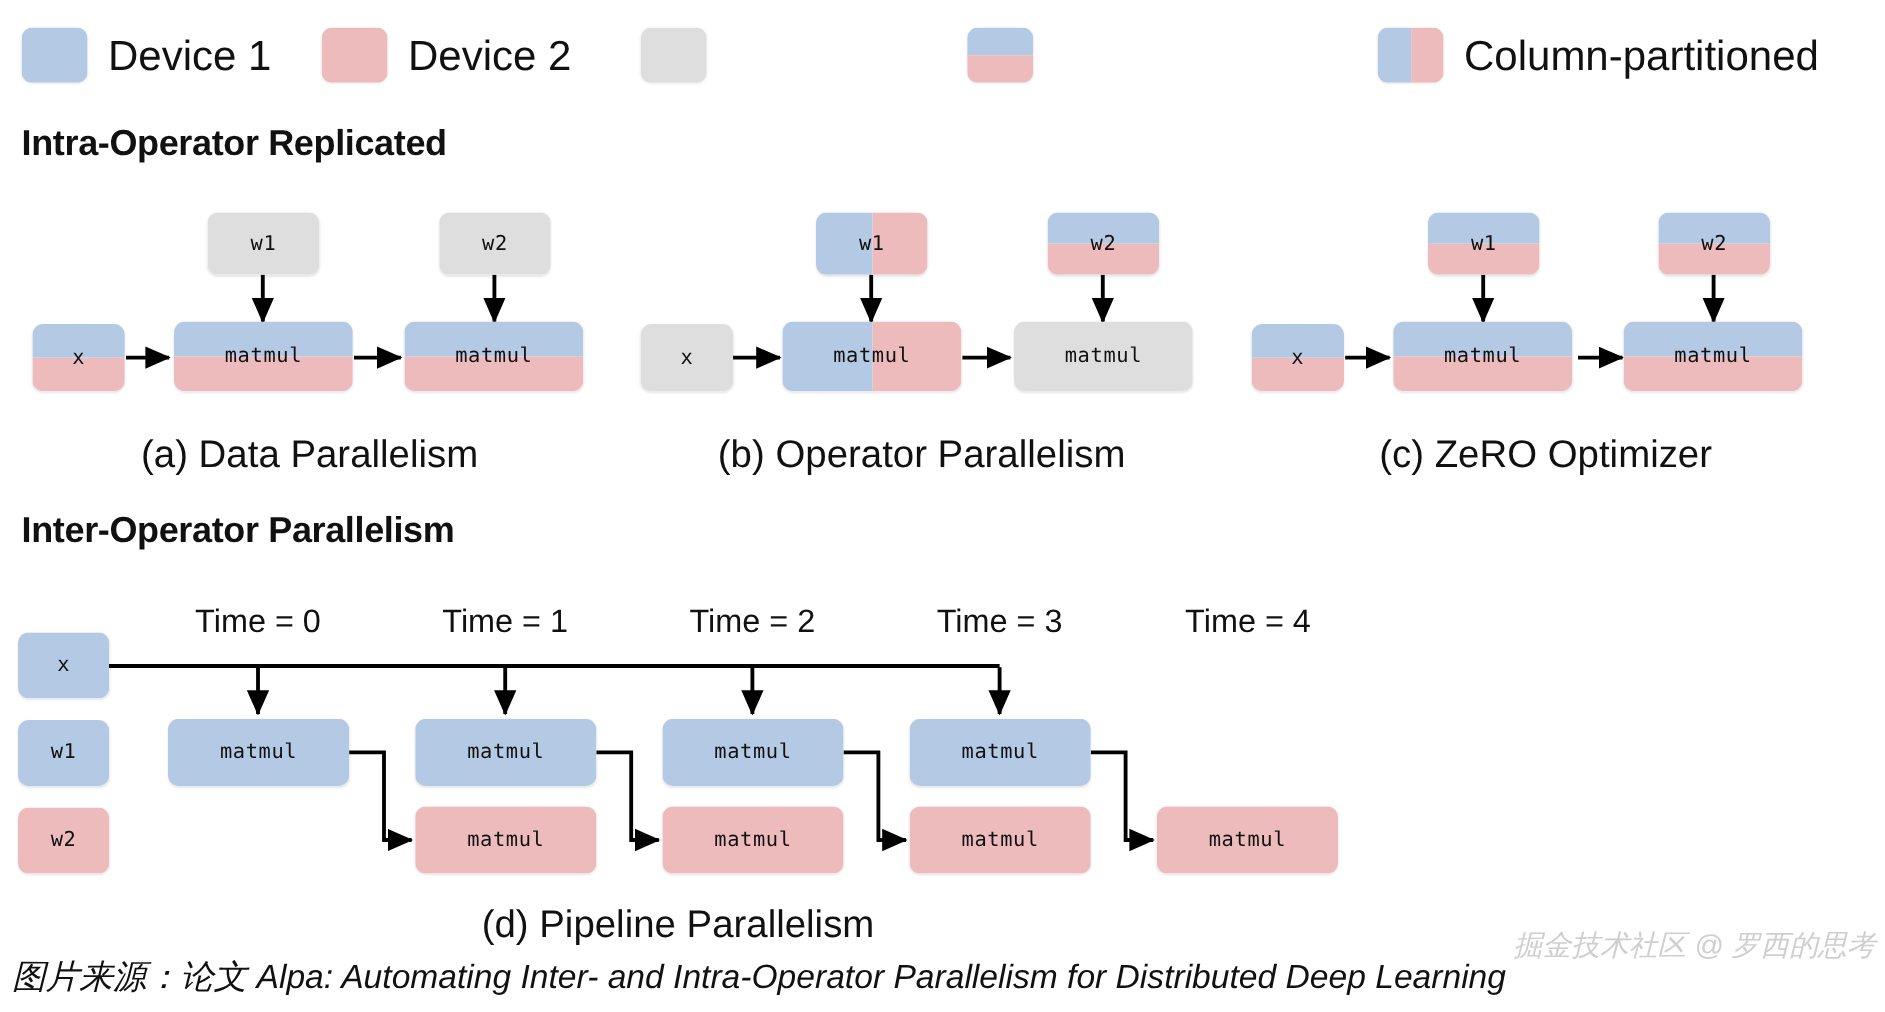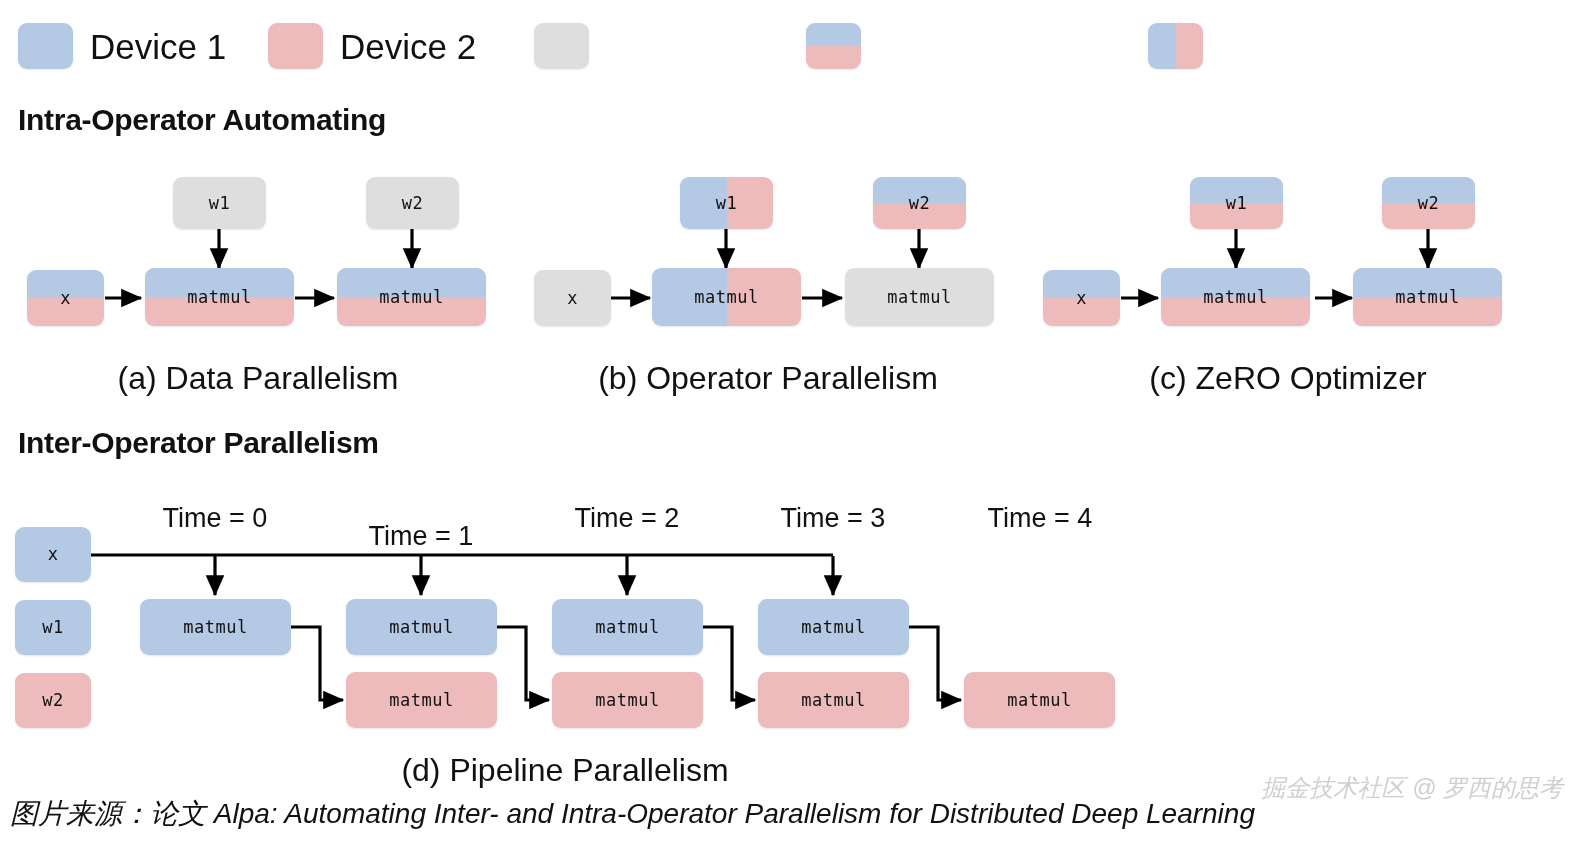--- a/index.html
+++ b/index.html
@@ -72,23 +72,24 @@
   <div class="swatch">
       <div class="half-bot" style="background: rgb(238, 187, 188);"></div>
       <div class="half-top" style="background: rgb(180, 201, 227);"></div>
     </div>
 </div>
 <div class="legend-item" style="left:1148px;">
   <div class="swatch">
       <div class="half-right" style="background: rgb(238, 187, 188);"></div>
       <div class="half-left" style="background: rgb(180, 201, 227);"></div>
     </div>
-</div>
-
-<div class="section-title" style="left:18px;top:103px;">Intra-Operator Automating</div>
+  <div class="legend-text">Column-partitioned</div>
+</div>
+
+<div class="section-title" style="left:18px;top:103px;">Intra-Operator Replicated</div>
 <div class="section-title" style="left:18px;top:426px;">Inter-Operator Parallelism</div>
 
 <svg class="wires" viewBox="0 0 1571 843">
   <defs>
     <marker id="ah" markerWidth="7" markerHeight="7" refX="6.2" refY="3.2" orient="auto">
       <path d="M0,0.3 L6.6,3.2 L0,6.1 z" fill="#000"></path>
     </marker>
   </defs>
   <g stroke="#000" stroke-width="3.2" fill="none" marker-end="url(#ah)">
 
@@ -194,21 +195,21 @@
   <span class="lbl">matmul</span>
 </div>
 <div class="box" style="left:1353px;top:268px;width:149px;height:58px;">
     <div class="half-bot" style="background: rgb(238, 187, 188);"></div>
     <div class="half-top" style="background: rgb(180, 201, 227);"></div>
   <span class="lbl">matmul</span>
 </div>
 <div class="caption" style="left:1030px;top:360px;width:516px;">(c) ZeRO Optimizer</div>
 
 <div class="time-label" style="left:215px;top:503px;">Time = 0</div>
-<div class="time-label" style="left:421px;top:521px;">Time = 1</div>
+<div class="time-label" style="left:421px;top:503px;">Time = 1</div>
 <div class="time-label" style="left:627px;top:503px;">Time = 2</div>
 <div class="time-label" style="left:833px;top:503px;">Time = 3</div>
 <div class="time-label" style="left:1040px;top:503px;">Time = 4</div>
 
 <div class="box" style="left:15px;top:527px;width:76px;height:55px;">
     <div class="fill" style="background: rgb(180, 201, 227);"></div>
   <span class="lbl">x</span>
 </div>
 <div class="box" style="left:15px;top:600px;width:76px;height:55px;">
     <div class="fill" style="background: rgb(180, 201, 227);"></div>

